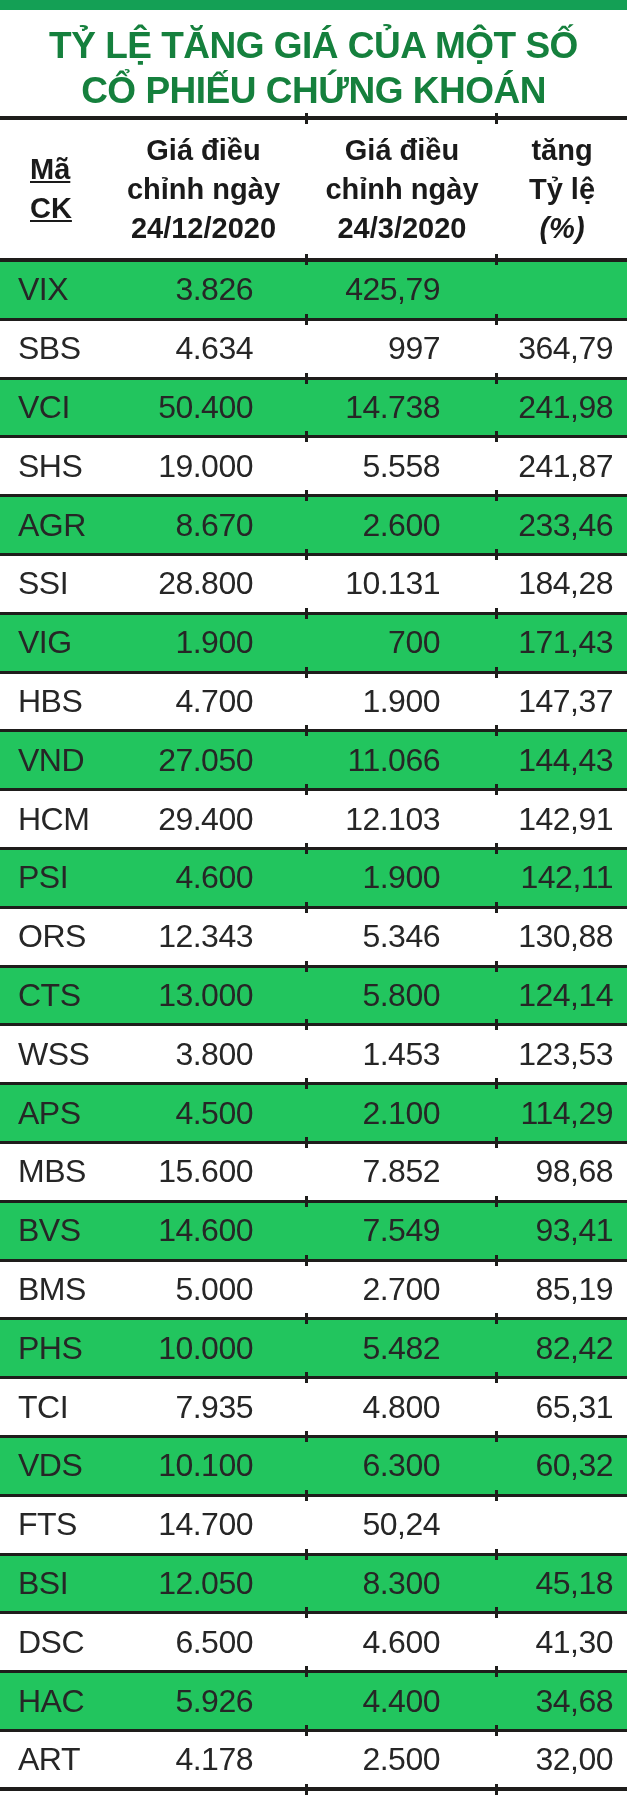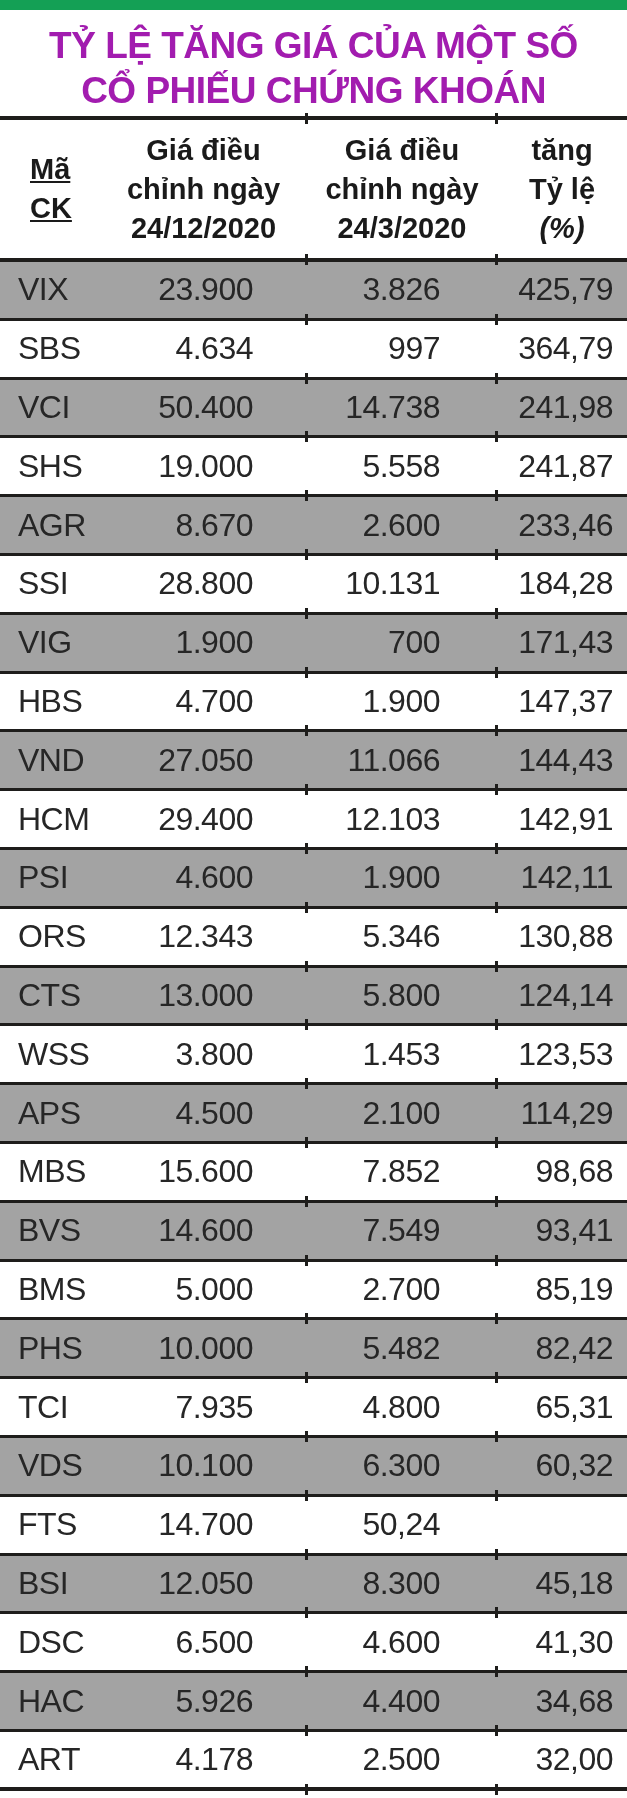--- a/index.html
+++ b/index.html
@@ -3,21 +3,21 @@
 <meta charset="utf-8">
 <style>
   html,body{margin:0;padding:0;}
   body{
     width:627px;height:1798px;background:#ffffff;overflow:hidden;
     font-family:"Liberation Sans","DejaVu Sans",sans-serif;
     -webkit-font-smoothing:antialiased;
   }
   .topbar{height:10px;width:100%;background:#14A055;}
   .title{
-    margin-top:13px;text-align:center;color:#a21caf;font-weight:bold;
+    margin-top:13px;text-align:center;color:#15803d;font-weight:bold;
     font-size:37px;line-height:45px;letter-spacing:-0.5px;
   }
   .rule{height:4px;width:100%;background:#1E1D1B;position:relative;margin-top:3px;}
   .tick{position:absolute;width:3px;height:11px;background:#1E1D1B;z-index:3;}
   .rule .tick{top:-3px;}
   .t1{left:305px;}
   .t2{left:495px;}
 
   
   .thead{
@@ -31,21 +31,21 @@
   .hunit{font-style:italic;}
 
   
   .row{
     position:relative;box-sizing:border-box;height:58.8px;
     display:grid;grid-template-columns:100px 153px 187px 173px;
     align-items:center;border-bottom:3px solid #1E1D1B;
     padding-right:14px;
   }
   .row:last-child{border-bottom-width:4px;}
-  .row.shade{background:#a3a3a3;}
+  .row.shade{background:#22c55e;}
   .row .tick{bottom:-7px;}
   .row:last-child .tick{bottom:-8px;}
   .cell{font-size:32px;color:#262626;letter-spacing:-0.5px;}
   .c1{padding-left:18px;}
   .c2,.c3,.c4{text-align:right;}
 </style>
 </head>
 <body>
 
 <div class="topbar"></div>
@@ -80,21 +80,20 @@
     <div>Tỷ lệ</div>
     <div class="hunit">(%)</div>
   </div>
   <div class="tick t1"></div>
   <div class="tick t2"></div>
 </div>
 
 <div id="tbody">
     <div class="row shade">
       <span class="cell c1">VIX</span>
-      <span class="cell c2">23.900</span>
       <span class="cell c3">3.826</span>
       <span class="cell c4">425,79</span>
       <div class="tick t1"></div>
       <div class="tick t2"></div>
     </div>
     <div class="row">
       <span class="cell c1">SBS</span>
       <span class="cell c2">4.634</span>
       <span class="cell c3">997</span>
       <span class="cell c4">364,79</span>

